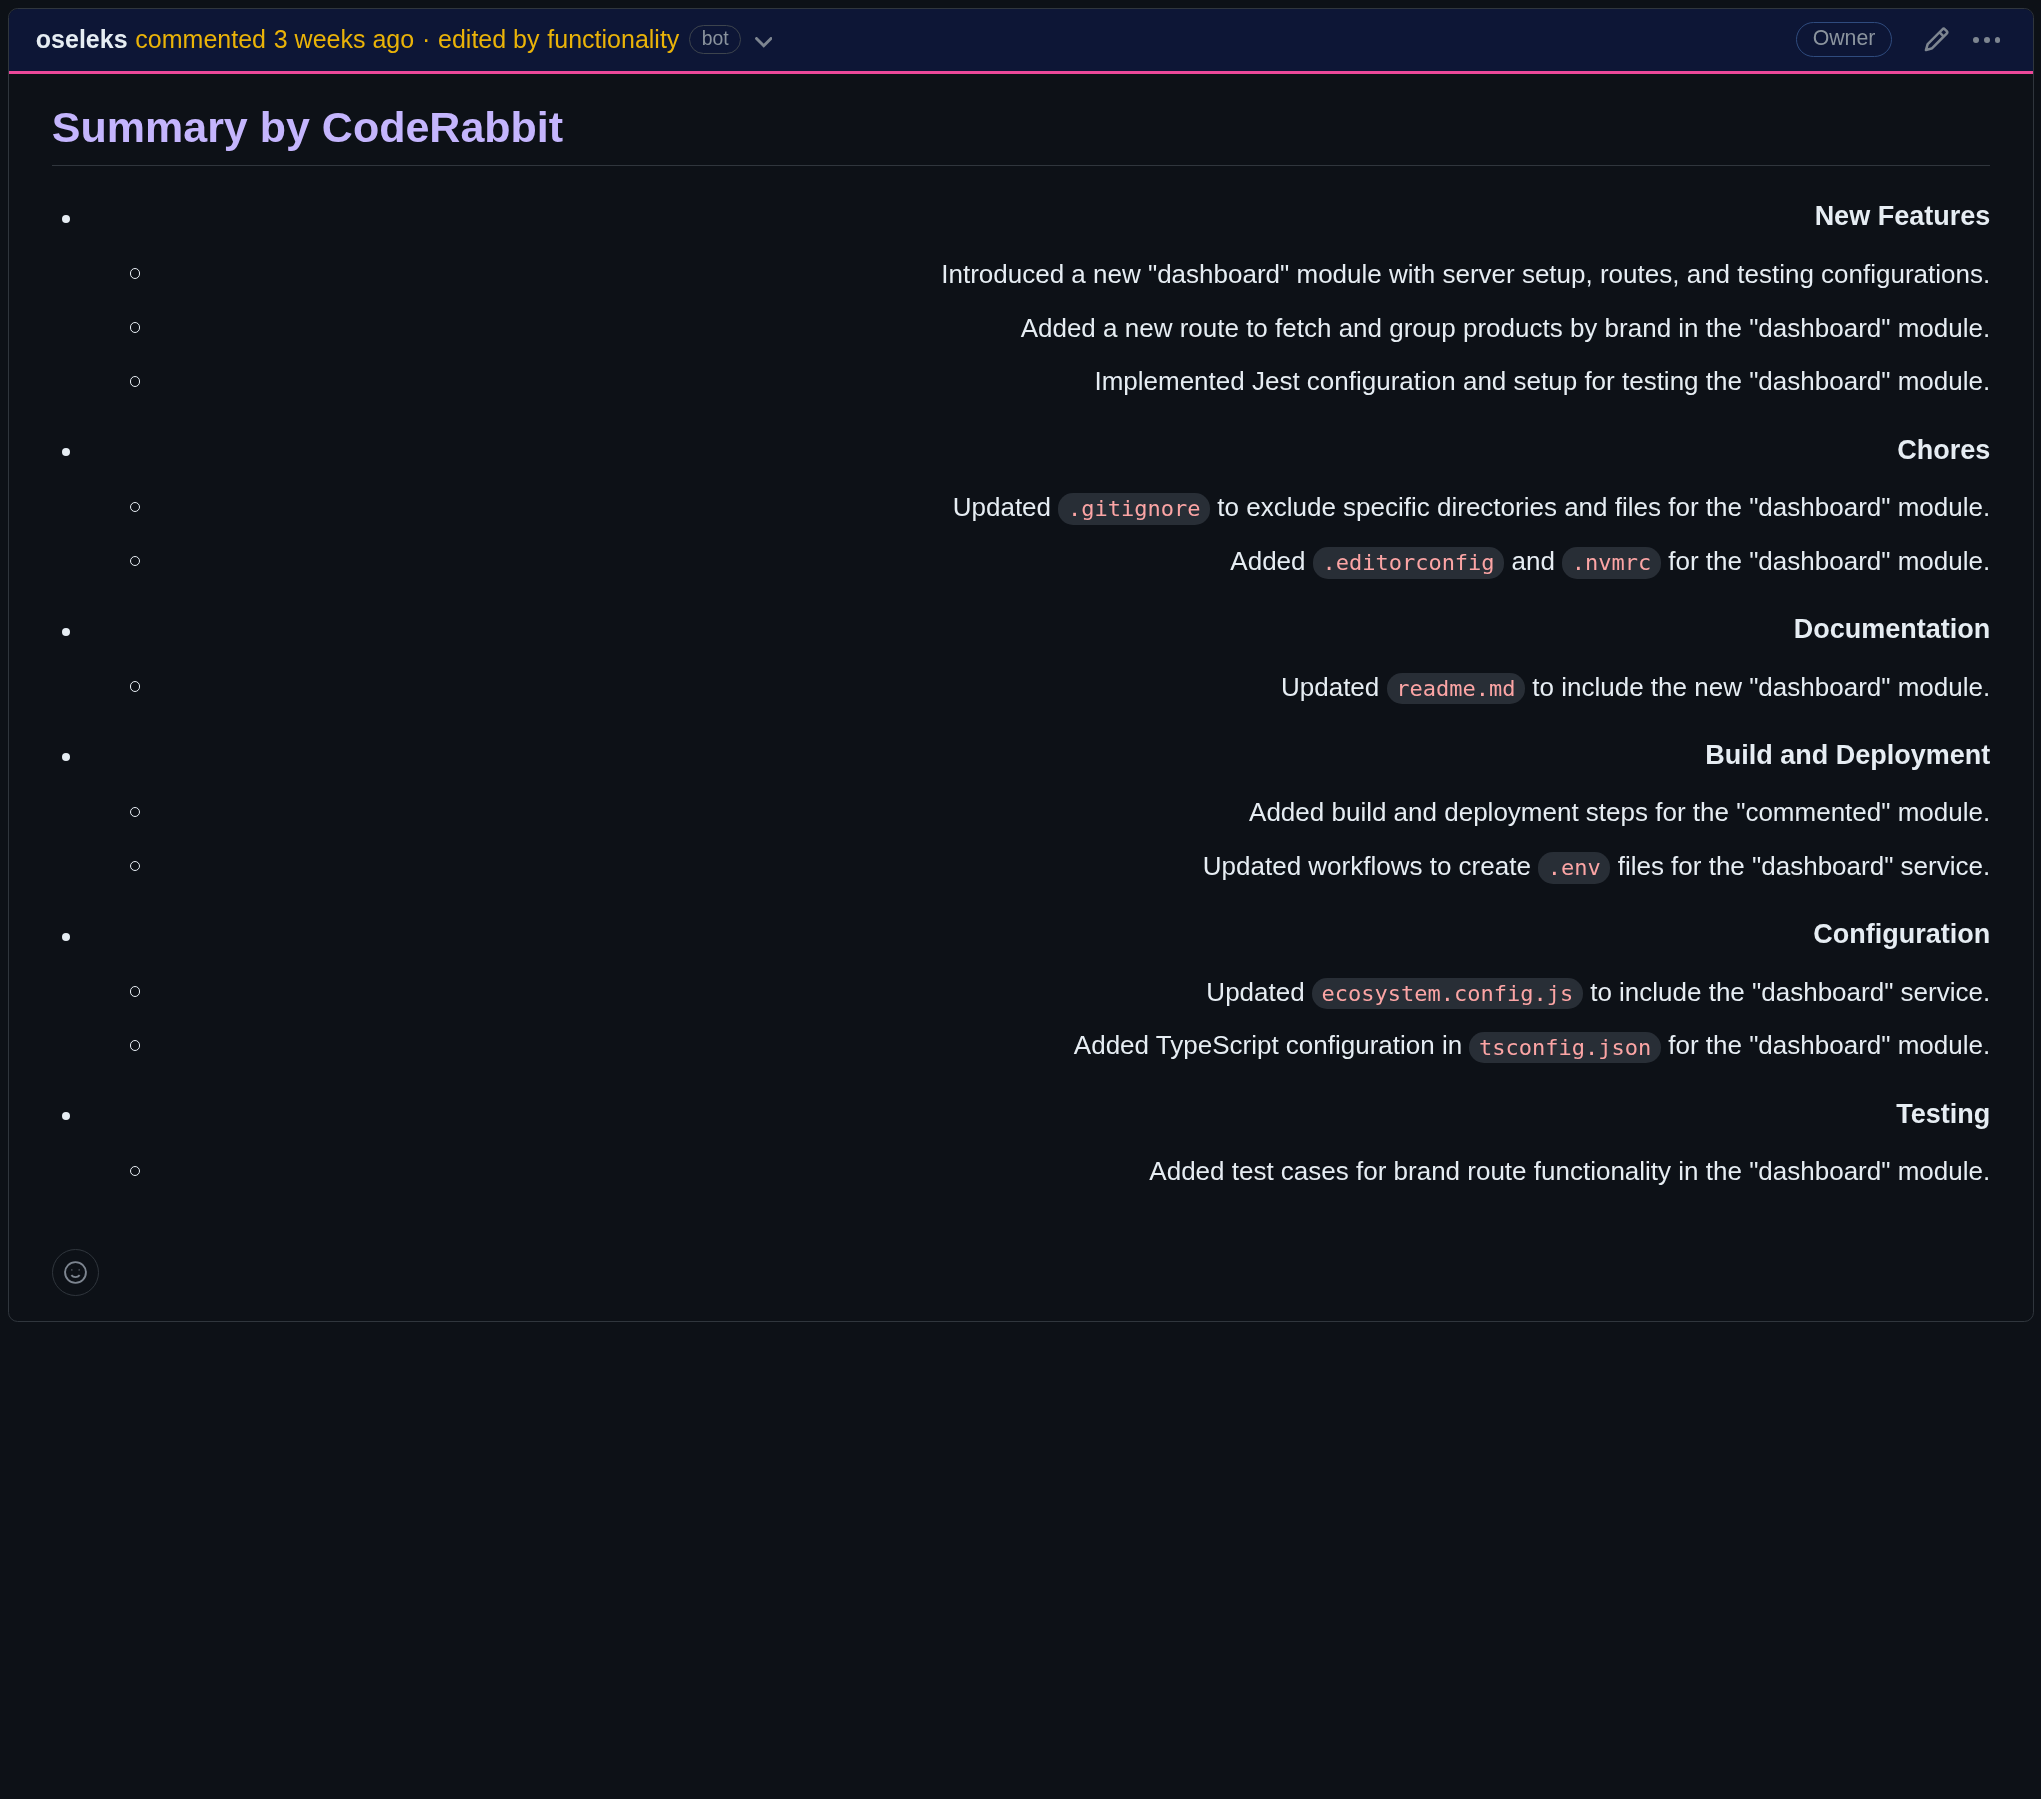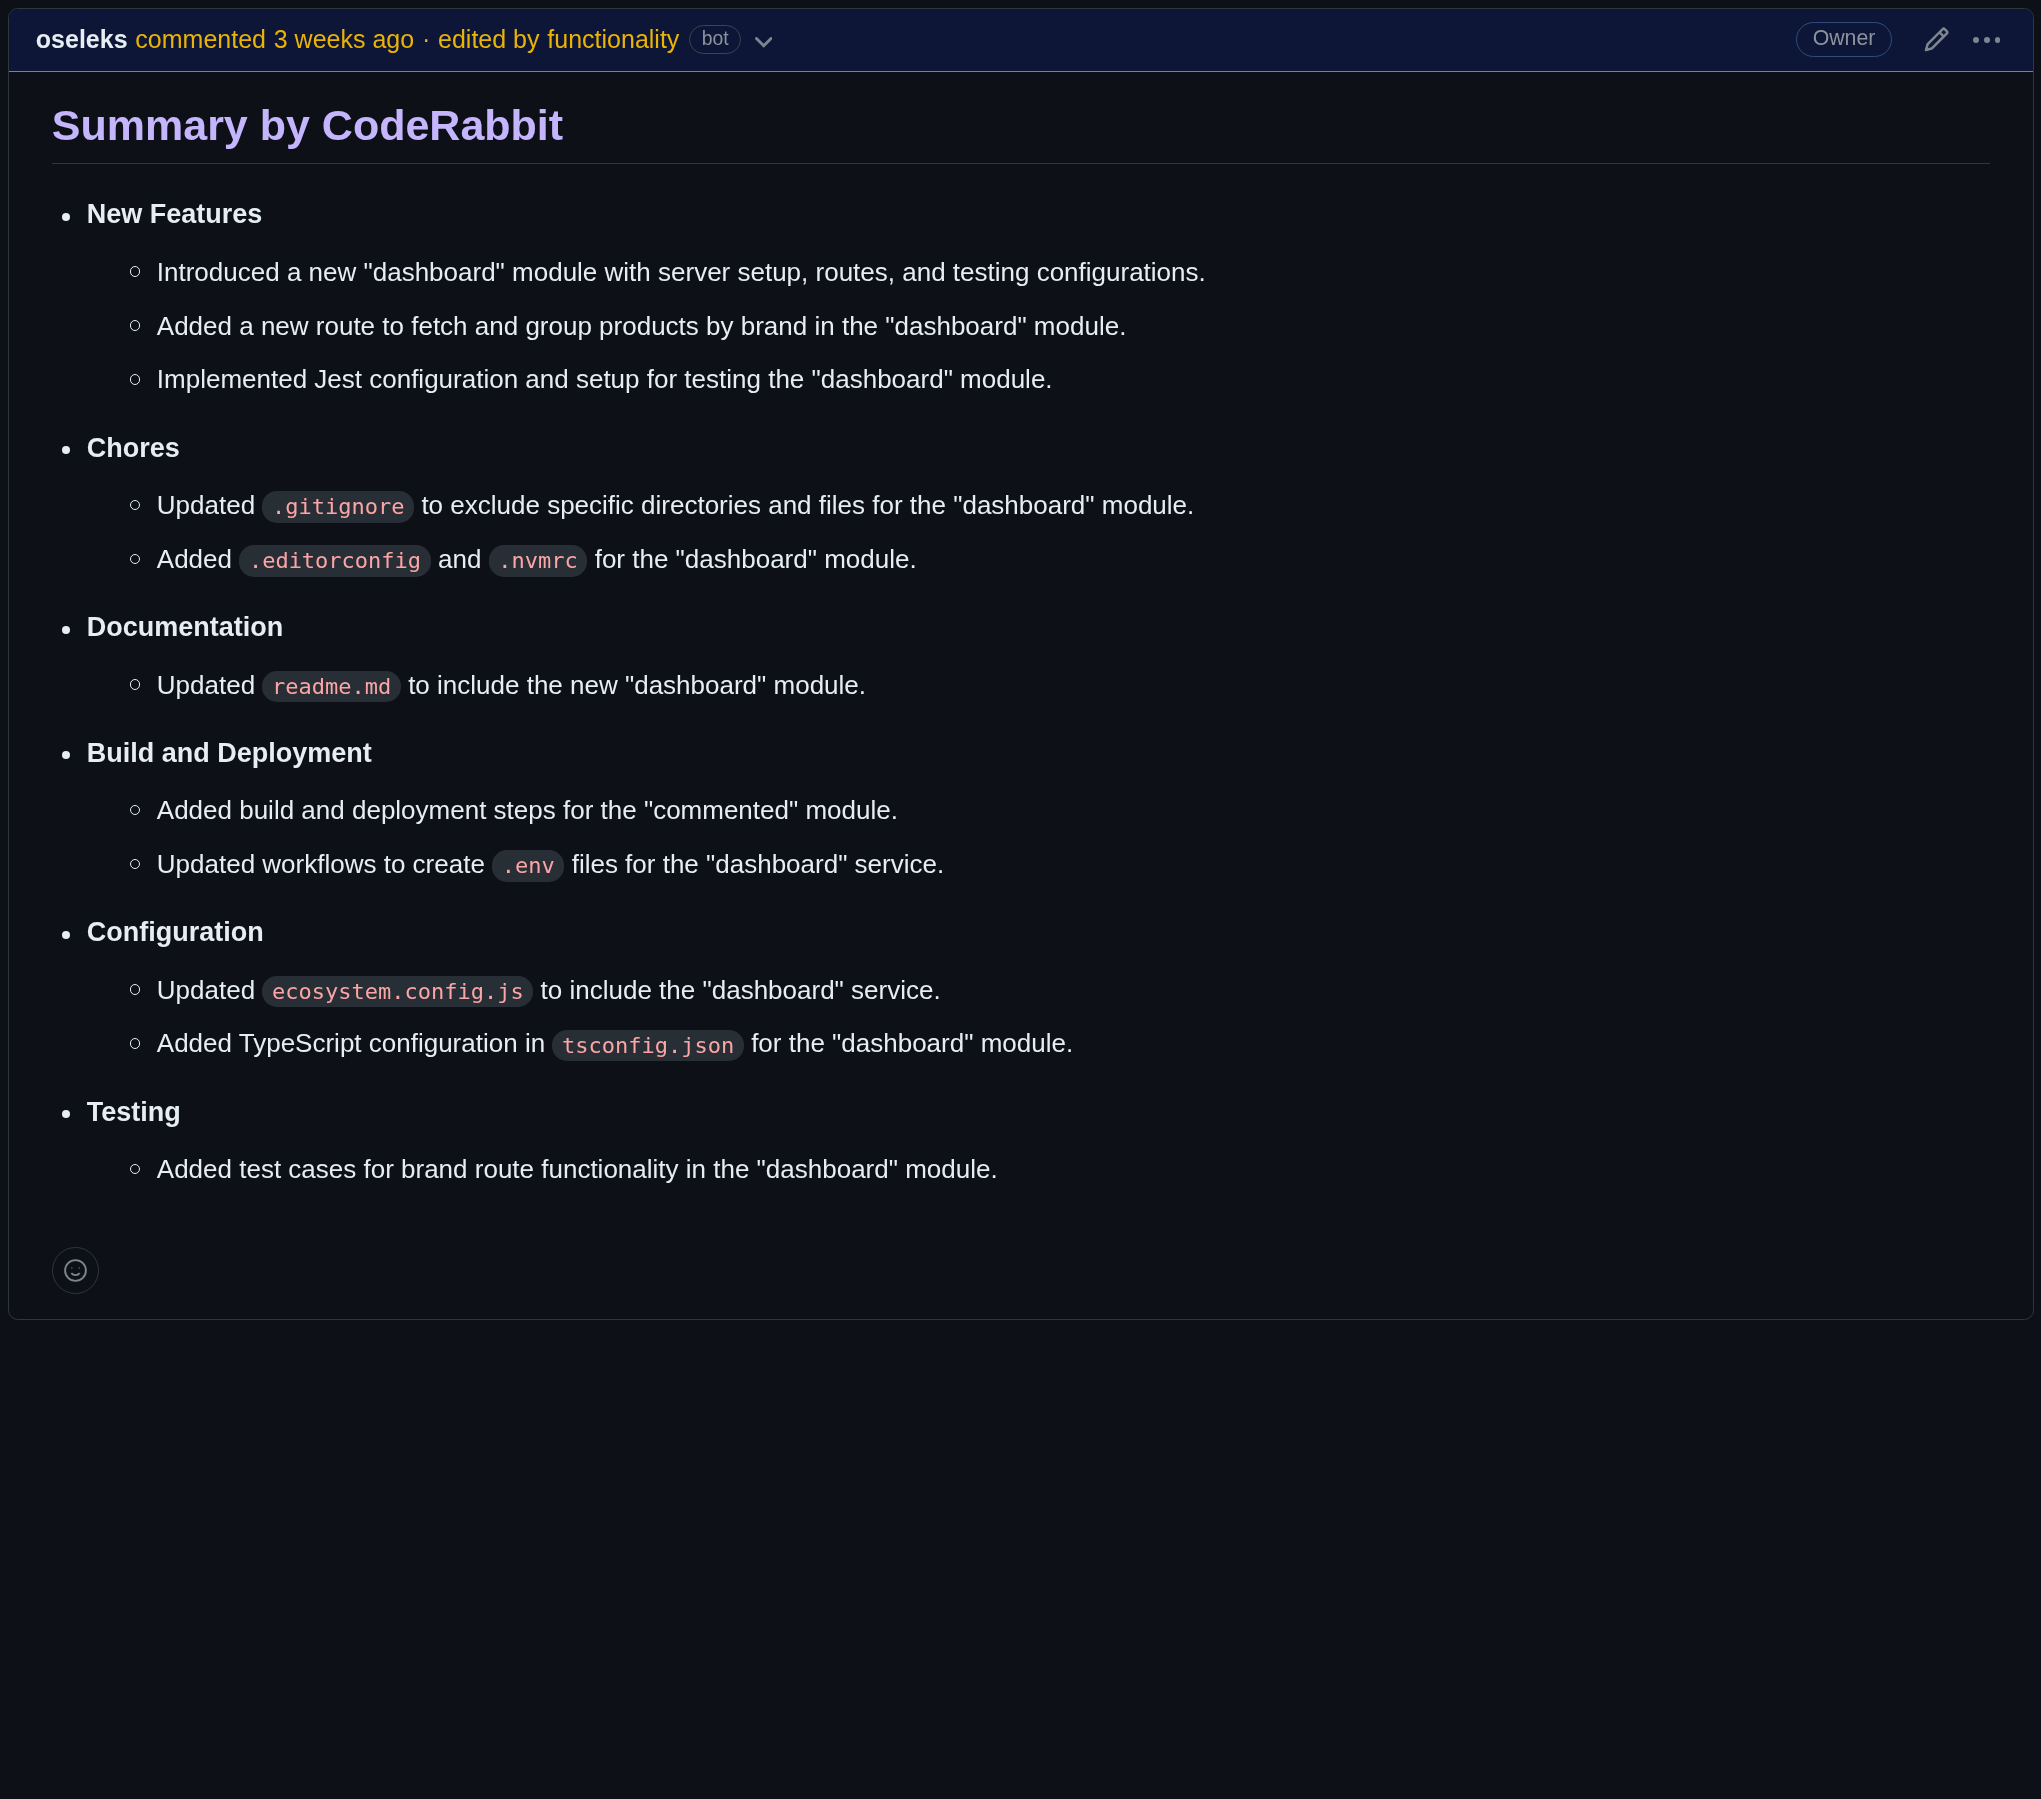--- a/index.html
+++ b/index.html
@@ -12,21 +12,21 @@
     width: 2042px;
   }
   .comment-container {
     border: 1px solid #30363d;
     border-radius: 9.7px;
     margin: 7.8px;
     overflow: hidden;
   }
   .comment-header {
     background: #0d1636;
-    border-bottom: 1px solid #ec4899;
+    border-bottom: 3px solid #ec4899;
     display: flex;
     align-items: center;
     padding: 13.6px 27px;
     font-size: 25px;
     gap: 7.8px;
   }
   .author-link {
     color: #e6edf3;
     font-weight: 600;
   }
@@ -81,20 +81,21 @@
     font-size: 43px;
     font-weight: 700;
     color: #c4b5fd;
     border-bottom: 1px solid #30363d;
     padding-bottom: 13.6px;
     margin-bottom: 35px;
   }
   ul.outer-list {
     list-style: none;
     padding-left: 35px;
+    text-align: right;
   }
   ul.outer-list > li {
     position: relative;
     margin-bottom: 33px;
   }
   ul.outer-list > li::before {
     content: "";
     position: absolute;
     left: -25px;
     top: 13.6px;

